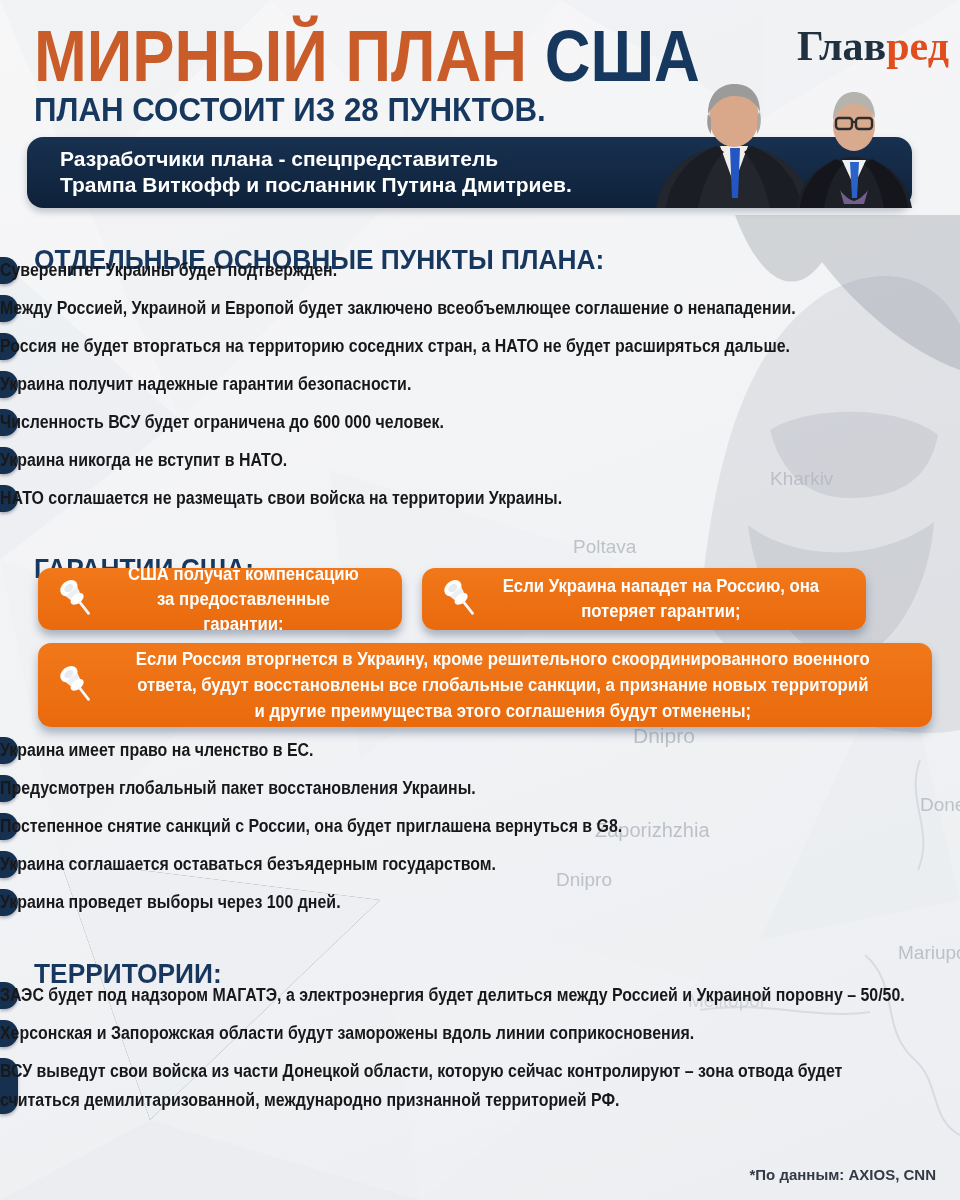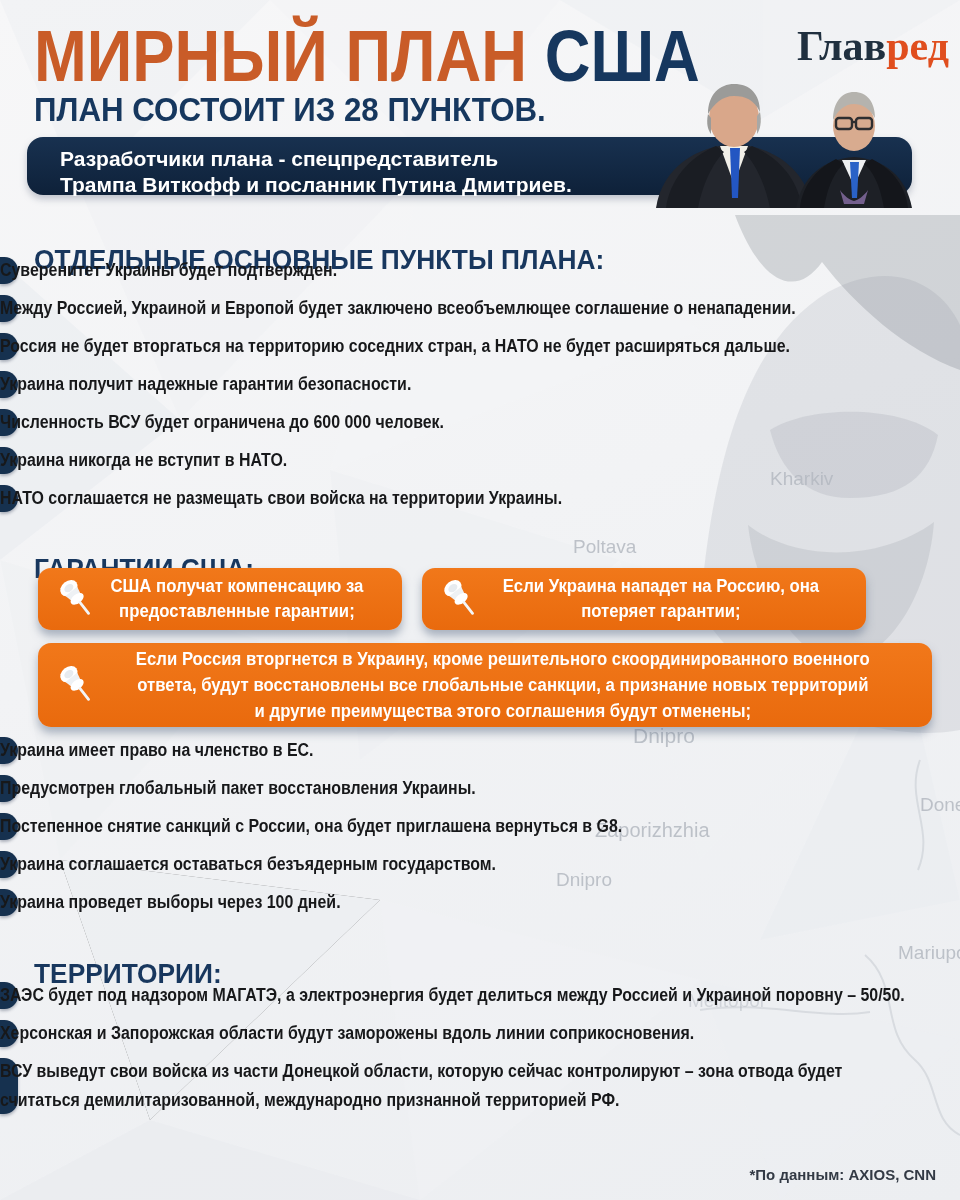--- a/index.html
+++ b/index.html
@@ -13,21 +13,21 @@
   .title{position:absolute;left:34px;top:20px;z-index:2;font-size:72px;font-weight:800;
          line-height:72px;white-space:nowrap;transform:scaleX(.88);transform-origin:left;}
   .title .t-orange{color:#c95c28;}
   .title .t-navy{color:#16375e;}
   .subtitle{position:absolute;left:34px;top:90px;z-index:2;font-size:34px;font-weight:800;
             color:#16375e;white-space:nowrap;transform:scaleX(.92);transform-origin:left;}
   .logo{position:absolute;left:797px;top:22px;z-index:2;font-family:"Liberation Serif",serif;
         font-weight:700;font-size:42px;white-space:nowrap;}
   .logo .l-black{color:#20303f;}
   .logo .l-red{color:#e04e1e;}
-  .banner{position:absolute;left:27px;top:137px;width:885px;height:58px;z-index:2;
+  .banner{position:absolute;left:27px;top:137px;width:885px;height:71px;z-index:2;
           border-radius:16px;background:linear-gradient(180deg,#183150 0%,#0e2139 100%);
           box-shadow:0 4px 7px rgba(110,120,140,.4);color:#fff;
           padding:9px 0 0 33px;box-sizing:border-box;font-size:21px;font-weight:600;line-height:26px;}
   .photos{position:absolute;left:628px;top:80px;z-index:3;}
 
   
   .sec-h{position:absolute;left:34px;z-index:2;font-size:28px;font-weight:800;color:#18375e;
          white-space:nowrap;transform:scaleX(.94);transform-origin:left;}
 
   
@@ -38,21 +38,21 @@
   .btxt{display:inline-block;font-size:17.5px;font-weight:700;line-height:29px;color:#17181a;
         white-space:nowrap;transform:scaleX(.91);transform-origin:left;}
   .bullet.wrap .btxt{white-space:normal;width:945px;}
 
   
   .gwrap{position:absolute;left:38px;top:568px;width:894px;z-index:2;}
   .grow{display:flex;gap:20px;}
   .gbox{background:linear-gradient(180deg,#f1781a 0%,#e96a0d 100%);border-radius:13px;
         box-shadow:0 6px 8px rgba(100,115,140,.5);color:#fff;display:flex;align-items:center;
         box-sizing:border-box;overflow:hidden;}
-  .gbox.small{width:364px;height:62px;}
+  .gbox.small{width:364px;height:62px;gap:13px;}
   .gbox.small2{width:444px;height:62px;justify-content:space-between;}
   .gbox.big{width:894px;height:84px;margin-top:13px;}
   .pin{flex:0 0 auto;margin-left:16px;}
   .gtxt{flex:1;text-align:center;font-size:18px;font-weight:700;line-height:25px;
         transform:scaleX(.93);transform-origin:center;padding-right:26px;}
   .gbox.small .gtxt{max-width:345px;margin:0 auto;}
   .gbox.big .gtxt{line-height:26px;padding:0 30px 0 6px;}
 
   .footer{position:absolute;right:24px;top:1166px;z-index:2;font-size:15px;font-weight:700;color:#333a45;}
 </style>

